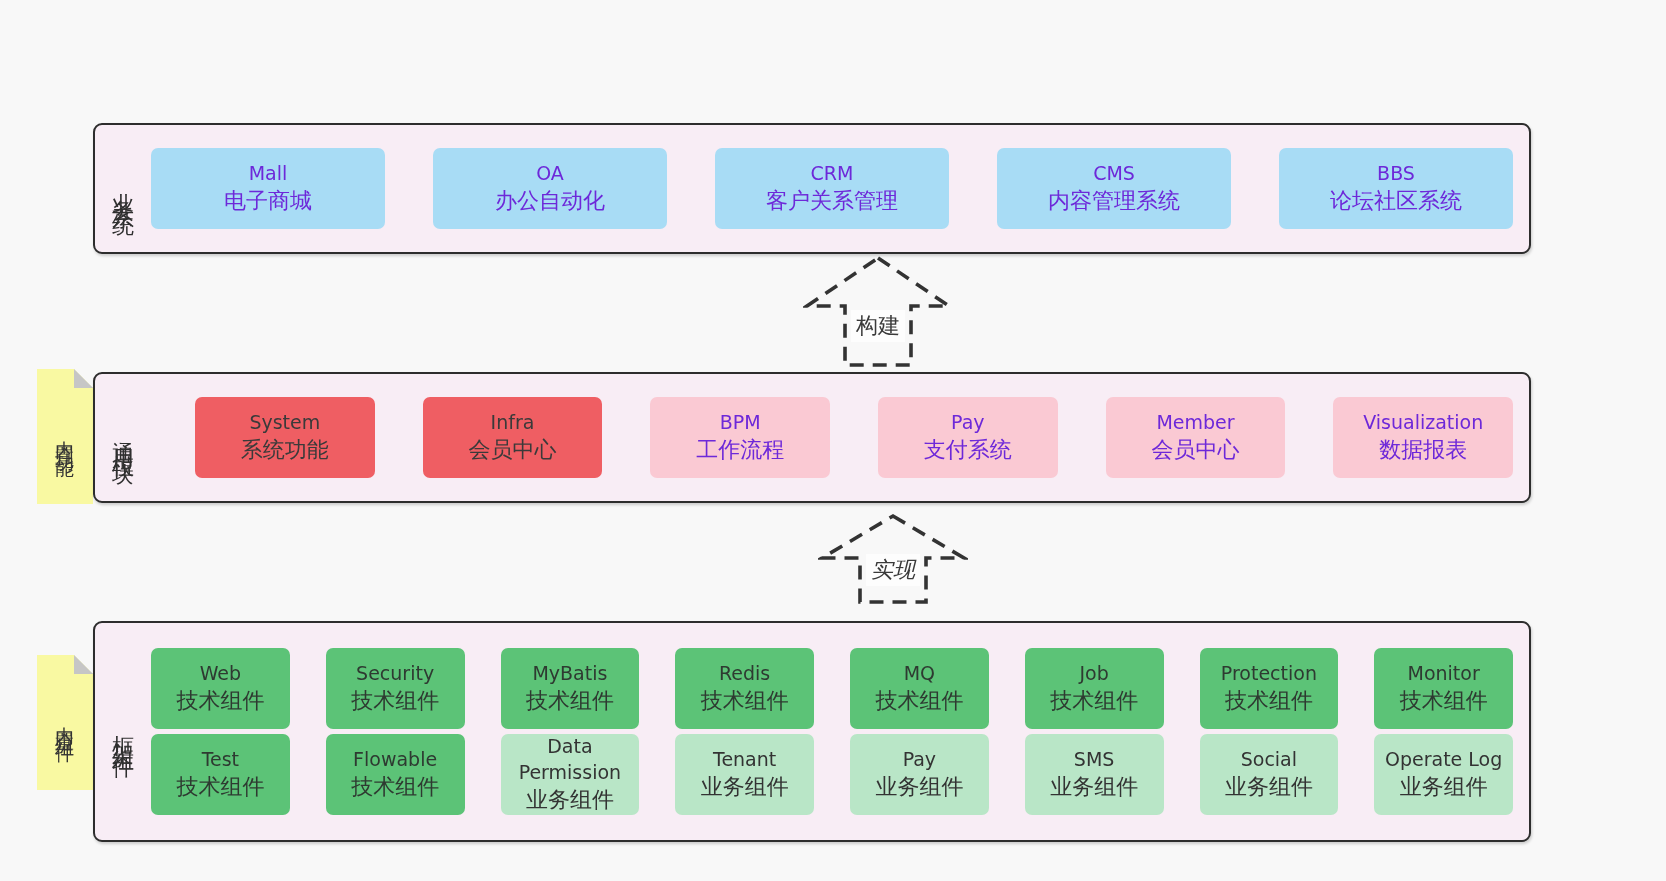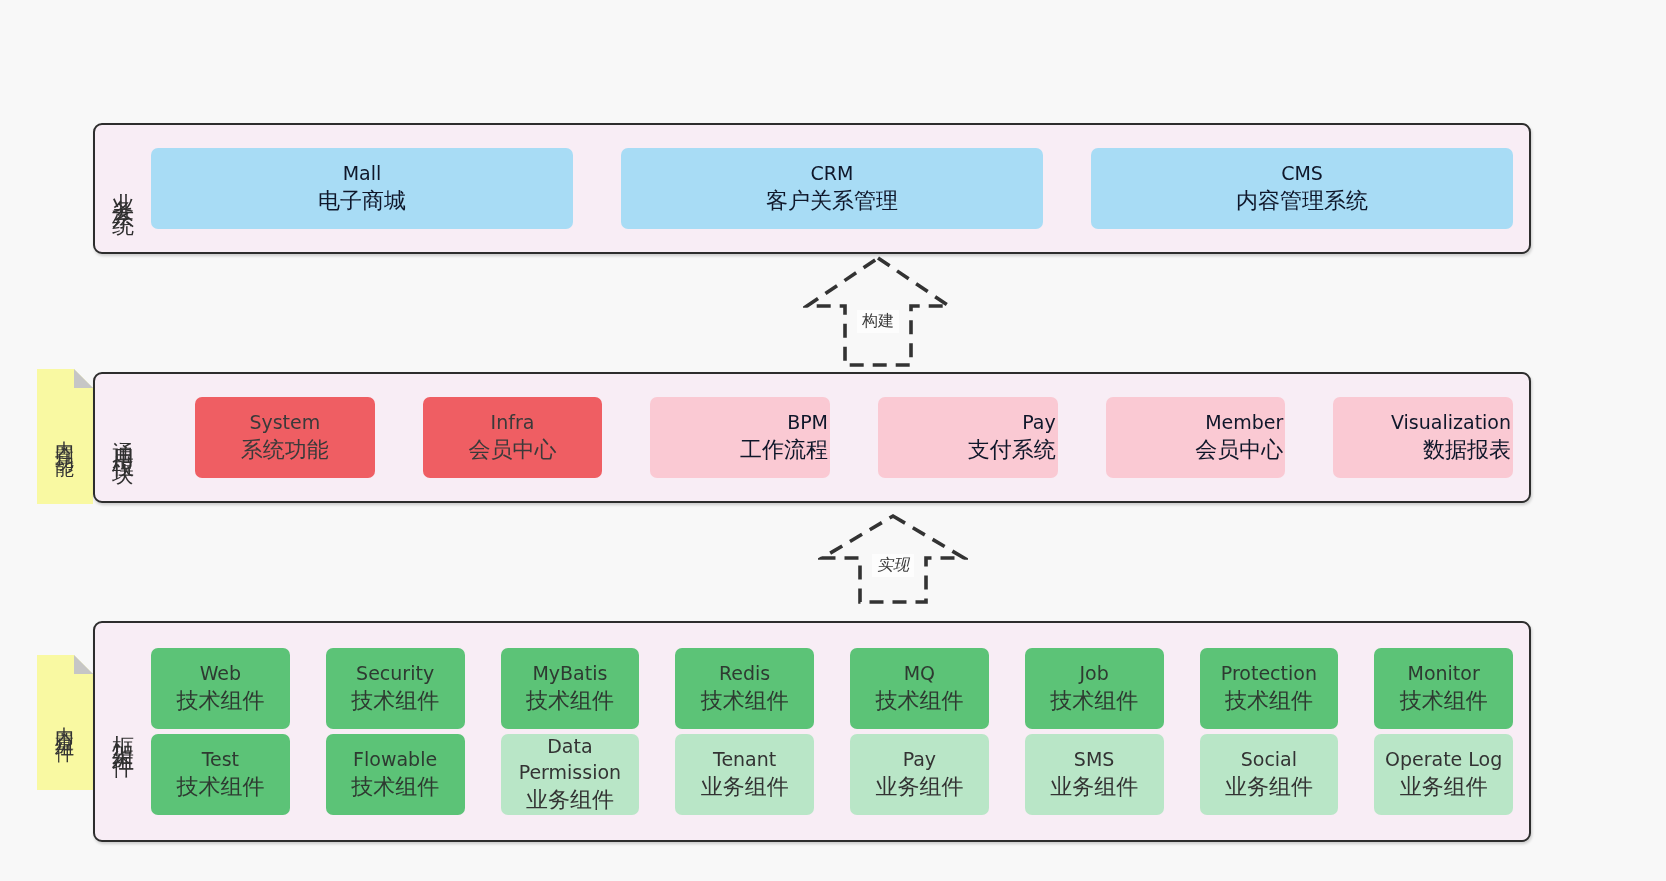--- a/index.html
+++ b/index.html
@@ -15,26 +15,26 @@
 
   .label-col{flex:0 0 56px;align-self:stretch;display:flex;align-items:center;justify-content:center;}
   .layer-label{writing-mode:vertical-rl;text-orientation:upright;font-size:22px;letter-spacing:7px;
                color:#2f2f2f;line-height:1;}
 
   .boxes{flex:1;display:flex;gap:48px;padding-right:16px;}
   .rows{flex:1;display:flex;flex-direction:column;gap:5px;padding-right:16px;justify-content:space-between;}
   .row{display:flex;gap:36px;}
 
   .box{flex:1;height:81px;border-radius:7px;display:flex;flex-direction:column;justify-content:center;
-       align-items:center;text-align:center;color:#0f172a;padding:2px;box-sizing:border-box;}
+       align-items:center;text-align:center;color:#6d28d9;padding:2px;box-sizing:border-box;}
   .box .en{font-size:19px;line-height:1.35;}
   .box .cn{font-size:22px;line-height:1.35;}
   .box-blue{background:#a8dcf5;}
   .box-red{background:#ef5e63;color:#3a3a3a;}
-  .box-pink{background:#fac9d3;align-items:flex-end;}
+  .box-pink{background:#fac9d3;}
   .box-green{background:#5cc377;color:#2e3a31;}
   .box-lightgreen{background:#b9e6c7;color:#333;}
 
   
   .sticky-note{position:absolute;left:37px;width:56px;height:135px;background:#f9f9a2;
                display:flex;align-items:center;justify-content:center;
                box-shadow:1px 2px 3px rgba(0,0,0,.15);
                clip-path:polygon(0 0, calc(100% - 19px) 0, 100% 19px, 100% 100%, 0 100%);}
   .sticky-note::after{content:"";position:absolute;top:0;right:0;width:19px;height:19px;
                background:linear-gradient(to bottom left, rgba(0,0,0,0) 49%, #c6c6c6 50%);}
@@ -42,21 +42,21 @@
   .note-bottom{top:655px;}
   .note-label{writing-mode:vertical-rl;text-orientation:upright;font-size:19px;letter-spacing:6px;
               color:#333;line-height:1;}
 
   
   .arrow{position:absolute;width:150px;}
   .arrow-build{left:803px;top:254px;height:116px;}
   .arrow-impl{left:818px;top:512px;height:94px;}
   .arrow svg{display:block;width:100%;height:100%;}
   .arrow-label{position:absolute;left:50%;transform:translateX(-50%);background:#fdfdfd;
-               padding:1px 5px;font-size:16px;color:#3a3a3a;white-space:nowrap;}
+               padding:1px 5px;font-size:22px;color:#3a3a3a;white-space:nowrap;}
   .arrow-build .arrow-label{top:56px;}
   .arrow-impl .arrow-label{top:42px;font-style:italic;}
 </style>
 </head>
 <body>
 
 <div class="canvas">
 
   <div class="sticky-note note-mid">
     <span class="note-label">内置功能</span>
@@ -68,26 +68,34 @@
   <div class="layer layer-business">
     <div class="label-col">
       <span class="layer-label">业务系统</span>
     </div>
     <div class="boxes">
       <div class="box box-blue">
         <span class="en">Mall</span>
         <span class="cn">电子商城</span>
       </div>
       <div class="box box-blue">
+        <span class="en">OA</span>
+        <span class="cn">办公自动化</span>
+      </div>
+      <div class="box box-blue">
         <span class="en">CRM</span>
         <span class="cn">客户关系管理</span>
       </div>
       <div class="box box-blue">
         <span class="en">CMS</span>
         <span class="cn">内容管理系统</span>
+      </div>
+      <div class="box box-blue">
+        <span class="en">BBS</span>
+        <span class="cn">论坛社区系统</span>
       </div>
     </div>
   </div>
 
   <div class="arrow arrow-build">
     <svg viewBox="0 0 150 116">
       <polygon points="75,4 146,52 108,52 108,111 42,111 42,52 4,52" fill="none" stroke="#333" stroke-width="3.6" stroke-dasharray="14 9"></polygon>
     </svg>
     <span class="arrow-label">构建</span>
   </div>

